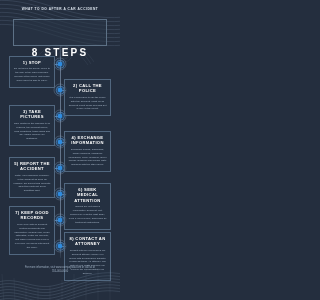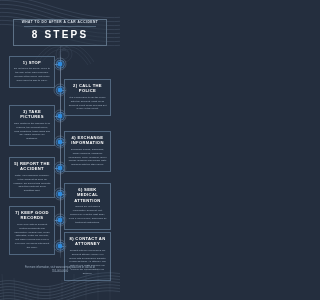--- a/index.html
+++ b/index.html
@@ -14,21 +14,21 @@
   .page { position:relative; width:120px; height:300px; overflow:hidden; }
 
   
   .wave-top { position:absolute; top:-6px; left:-10px; width:140px; height:52px; opacity:.5; pointer-events:none; }
   .wave-bottom { position:absolute; bottom:-4px; left:-6px; width:132px; height:48px; opacity:.55; pointer-events:none; }
   .wave-burst { position:absolute; top:40px; left:34px; width:60px; height:26px; opacity:.35; pointer-events:none; }
 
   
   .header { position:absolute; top:19px; left:13px; width:94px; height:27px;
             border:1px solid #5d7186; background:rgba(40,52,70,.55);
-            display:flex; flex-direction:column; align-items:center; justify-content:flex-start; }
+            display:flex; flex-direction:column; align-items:center; justify-content:center;gap:16px; }
   .header-kicker { font-size:3.2px; letter-spacing:.55px; font-weight:bold; color:#dde5ee;
                    white-space:nowrap; text-align:center; }
   .rule { width:72px; height:1px; background:#55697e; margin:2.2px 0 2.6px; }
   .header-title { font-size:10px; letter-spacing:2.2px; font-weight:bold; color:#ffffff;
                   text-align:center; line-height:1; }
 
   
   .spine { position:absolute; left:60px; top:46px; width:1px; height:212px;
            background:linear-gradient(180deg, rgba(120,140,165,.15), rgba(120,140,165,.75) 8%, rgba(120,140,165,.75) 92%, rgba(120,140,165,.1)); }
 

